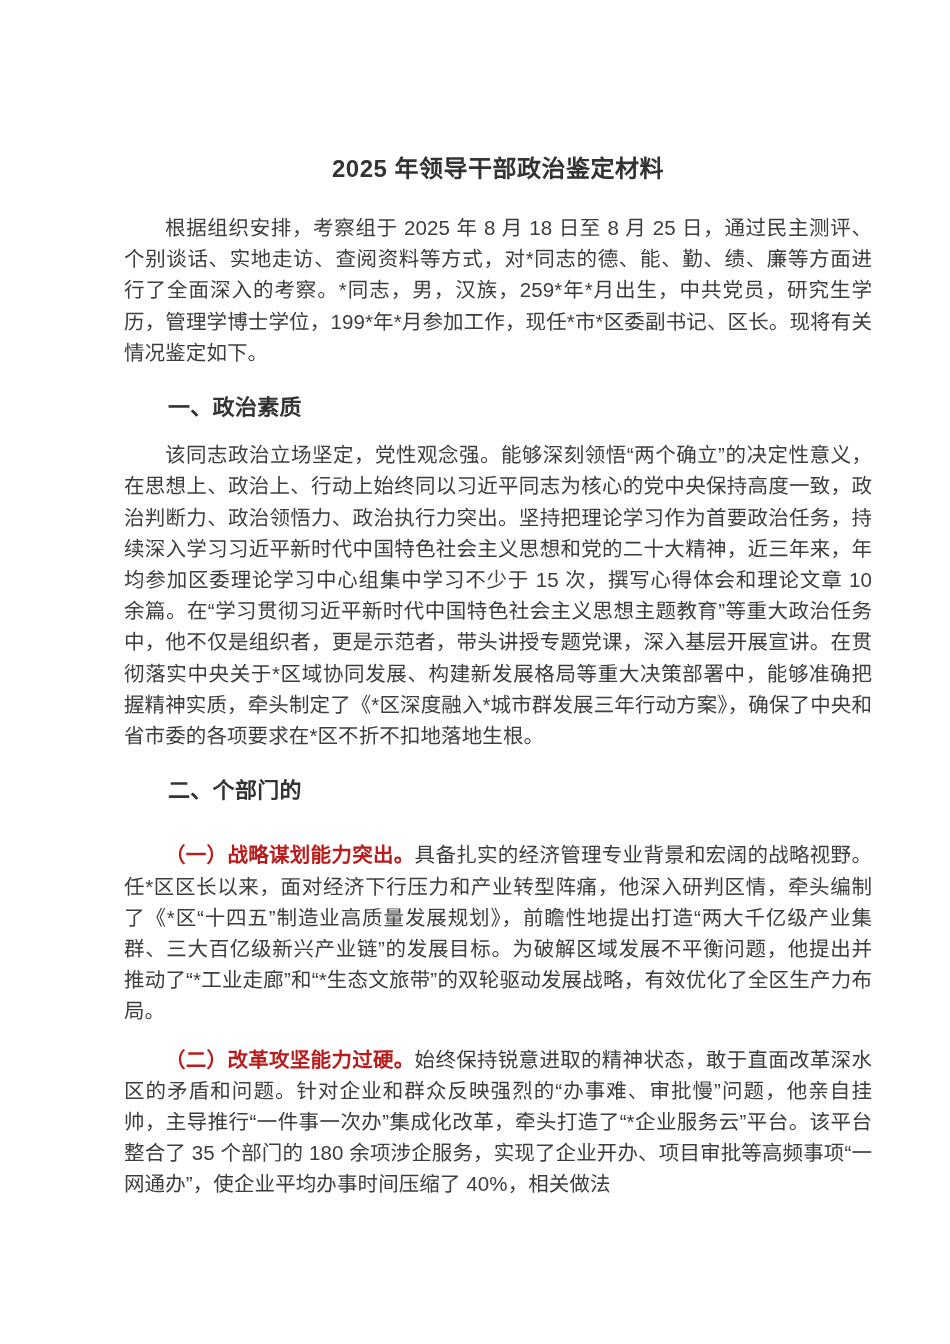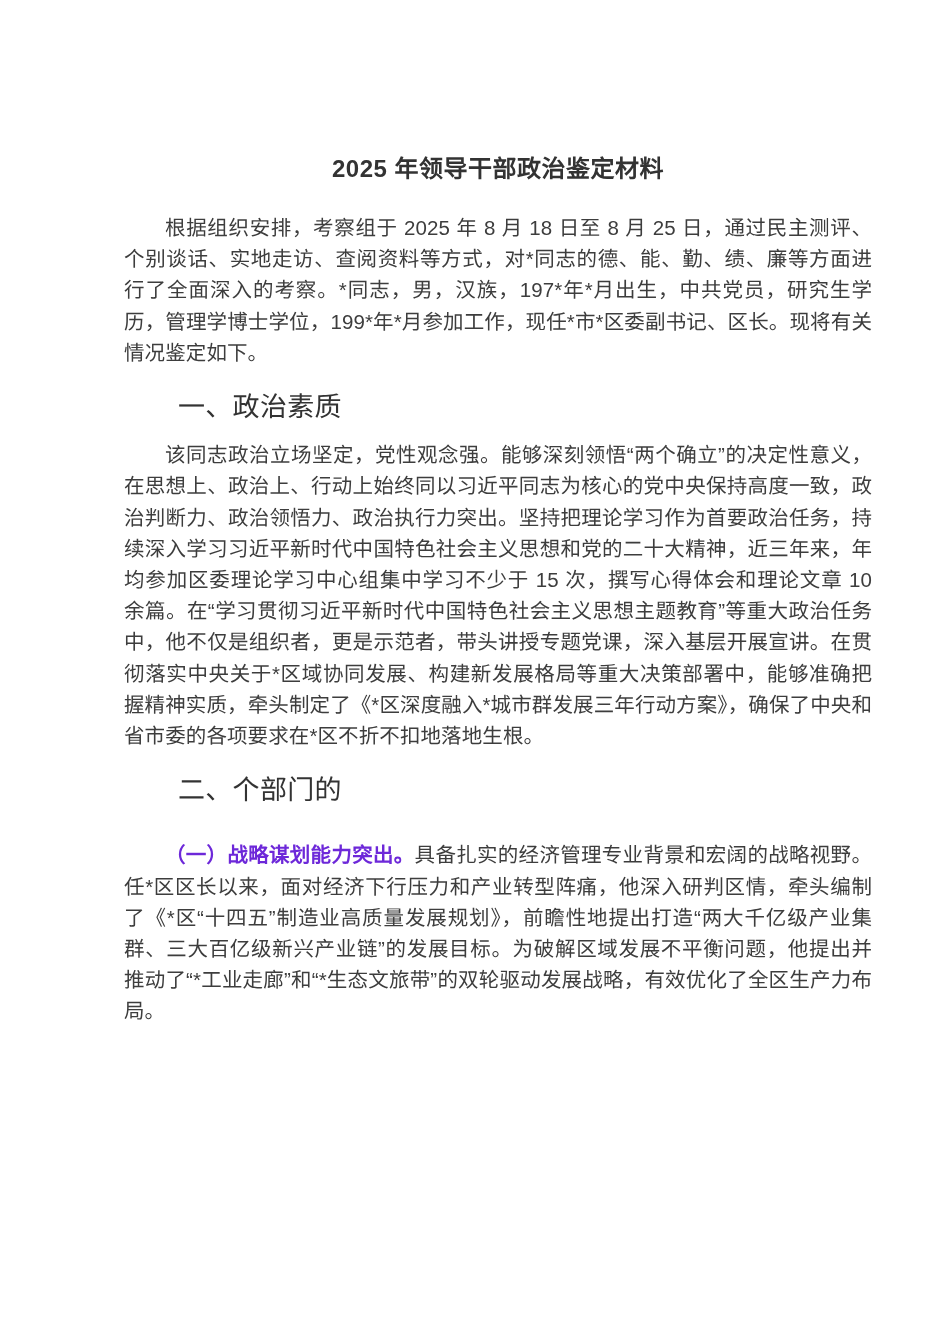--- a/index.html
+++ b/index.html
@@ -53,55 +53,55 @@
     margin: 0;
     text-indent: 2em;
     letter-spacing: 0.1px;
   }
 
   .para-first {
     margin-top: 26px;
   }
 
   .section-heading {
-    font-size: 27px;
+    font-size: 22px;
     line-height: 31.2px;
-    font-weight: normal;
+    font-weight: bold;
     color: #333333;
     margin: 0;
     text-indent: 2em;
     letter-spacing: 0.3px;
   }
 
   .spacer-before-heading {
     height: 24px;
   }
 
   .spacer-after-heading {
     height: 16px;
   }
 
   .spacer-para {
     height: 17px;
   }
 
   .sub-lead {
     font-weight: bold;
-    color: #6d28d9;
+    color: #b91c1c;
   }
 </style>
 </head>
 <body>
 
 <div class="page">
   <div class="page-body">
 
     <h1 class="doc-title">2025 年领导干部政治鉴定材料</h1>
 
-    <p class="para para-first">根据组织安排，考察组于 2025 年 8 月 18 日至 8 月 25 日，通过民主测评、个别谈话、实地走访、查阅资料等方式，对*同志的德、能、勤、绩、廉等方面进行了全面深入的考察。*同志，男，汉族，197*年*月出生，中共党员，研究生学历，管理学博士学位，199*年*月参加工作，现任*市*区委副书记、区长。现将有关情况鉴定如下。</p>
+    <p class="para para-first">根据组织安排，考察组于 2025 年 8 月 18 日至 8 月 25 日，通过民主测评、个别谈话、实地走访、查阅资料等方式，对*同志的德、能、勤、绩、廉等方面进行了全面深入的考察。*同志，男，汉族，259*年*月出生，中共党员，研究生学历，管理学博士学位，199*年*月参加工作，现任*市*区委副书记、区长。现将有关情况鉴定如下。</p>
 
     <div class="spacer-before-heading"></div>
 
     <h2 class="section-heading">一、政治素质</h2>
 
     <div class="spacer-after-heading"></div>
 
     <p class="para">该同志政治立场坚定，党性观念强。能够深刻领悟“两个确立”的决定性意义，在思想上、政治上、行动上始终同以习近平同志为核心的党中央保持高度一致，政治判断力、政治领悟力、政治执行力突出。坚持把理论学习作为首要政治任务，持续深入学习习近平新时代中国特色社会主义思想和党的二十大精神，近三年来，年均参加区委理论学习中心组集中学习不少于 15 次，撰写心得体会和理论文章 10 余篇。在“学习贯彻习近平新时代中国特色社会主义思想主题教育”等重大政治任务中，他不仅是组织者，更是示范者，带头讲授专题党课，深入基层开展宣讲。在贯彻落实中央关于*区域协同发展、构建新发展格局等重大决策部署中，能够准确把握精神实质，牵头制定了《*区深度融入*城市群发展三年行动方案》，确保了中央和省市委的各项要求在*区不折不扣地落地生根。</p>
 
     <div class="spacer-before-heading"></div>
@@ -110,15 +110,16 @@
 
     <div class="spacer-after-heading"></div>
 
 
     <div class="spacer-para"></div>
 
     <p class="para"><span class="sub-lead">（一）战略谋划能力突出。</span><span>具备扎实的经济管理专业背景和宏阔的战略视野。任*区区长以来，面对经济下行压力和产业转型阵痛，他深入研判区情，牵头编制了《*区“十四五”制造业高质量发展规划》，前瞻性地提出打造“两大千亿级产业集群、三大百亿级新兴产业链”的发展目标。为破解区域发展不平衡问题，他提出并推动了“*工业走廊”和“*生态文旅带”的双轮驱动发展战略，有效优化了全区生产力布局。</span></p>
 
     <div class="spacer-para"></div>
 
+    <p class="para"><span class="sub-lead">（二）改革攻坚能力过硬。</span><span>始终保持锐意进取的精神状态，敢于直面改革深水区的矛盾和问题。针对企业和群众反映强烈的“办事难、审批慢”问题，他亲自挂帅，主导推行“一件事一次办”集成化改革，牵头打造了“*企业服务云”平台。该平台整合了 35 个部门的 180 余项涉企服务，实现了企业开办、项目审批等高频事项“一网通办”，使企业平均办事时间压缩了 40%，相关做法</span></p>
 
   </div>
 </div>
 
 </body></html>

